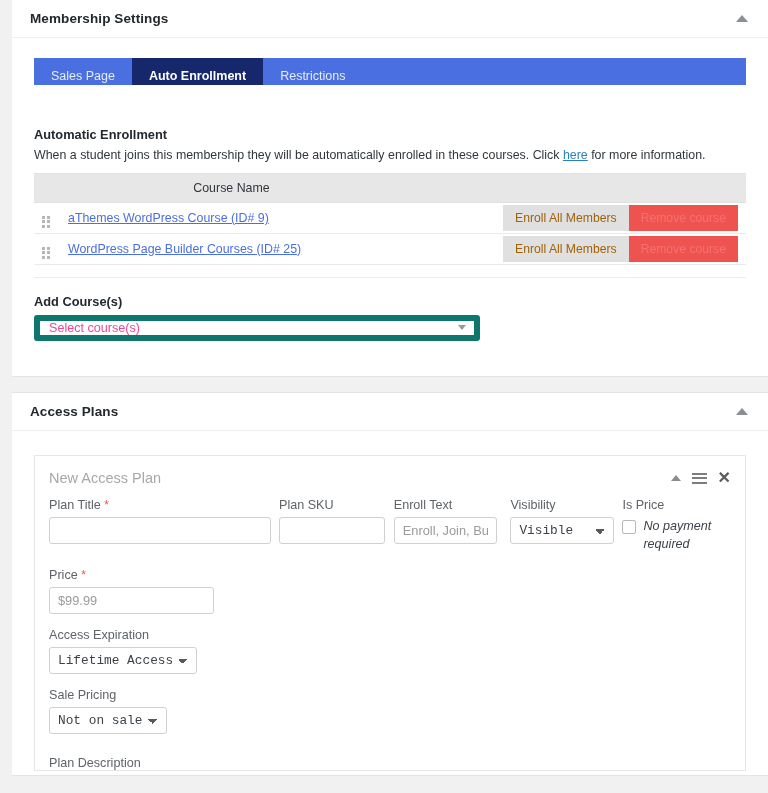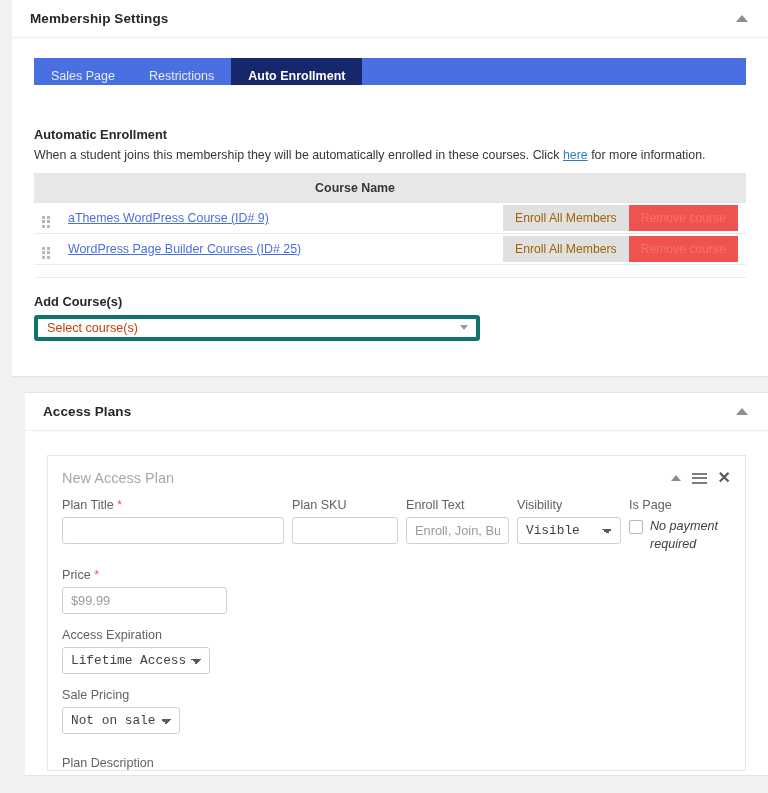--- a/index.html
+++ b/index.html
@@ -79,22 +79,22 @@
     margin: 0 0 4px 0;
   }
   .ae-desc {
     font-size: 12.4px; color: #32373c; margin: 0 0 8px 0; line-height: 1.5;
   }
   .ae-desc a { color: #2a7fc2; text-decoration: underline; }
 
   table.courses { width: 100%; border-collapse: collapse; table-layout: fixed; }
   table.courses thead th {
     background: #e7e7e7;
-    font-size: 12.4px; font-weight: 700; color: #32373c;
-    text-align: right;
+    font-size: 12.4px; font-weight: 400; color: #32373c;
+    text-align: center;
     padding: 7px 8px;
     border: 1px solid #e1e1e1;
     border-left: none; border-right: none;
   }
   table.courses thead th.th-handle { width: 26px; padding-left: 10px; }
   table.courses tbody td {
     border-bottom: 1px solid #eaeaea;
     border-top: 1px solid #eaeaea;
     padding: 0 8px;
     height: 31px;
@@ -139,25 +139,25 @@
   }
 
   .divider-line { border-top: 1px solid #ececec; margin: 12px 0 0 0; }
 
   .add-courses-label {
     font-size: 12.8px; font-weight: 700; color: #23282d;
     margin: 16px 0 6px 0;
   }
   .select2 {
     width: 446px; height: 26px;
-    border: 4px solid #0f766e; border-radius: 3px;
+    border: 6px solid #0f766e; border-radius: 3px;
     background: #fff;
     display: flex; align-items: center; justify-content: space-between;
     padding: 0 8px 0 9px;
-    font-size: 12.6px; color: #c2410c;
+    font-size: 12.6px; color: #ec4899;
     cursor: pointer;
   }
   .caret-down {
     width: 0; height: 0;
     border-left: 4px solid transparent;
     border-right: 4px solid transparent;
     border-top: 5px solid #9a9a9a;
   }
 
   
@@ -237,22 +237,22 @@
 
     <div class="panel-head">
       <span class="panel-title">Membership Settings</span>
       <span class="toggle-caret"></span>
     </div>
 
     <div class="panel-body">
 
       <div class="tabs">
         <div class="tab">Sales Page</div>
+        <div class="tab active">Auto Enrollment</div>
         <div class="tab">Restrictions</div>
-        <div class="tab active">Auto Enrollment</div>
       </div>
 
       <div class="ae-wrap">
         <div class="ae-title">Automatic Enrollment</div>
         <p class="ae-desc"><span>When a student joins this membership they will be automatically enrolled in these courses. Click </span><a href="#">here</a><span> for more information.</span></p>
 
         <table class="courses">
           <thead>
             <tr>
               <th class="th-handle"></th>
@@ -304,21 +304,21 @@
 
         <div class="add-courses-label">Add Course(s)</div>
         <div class="select2">
           <span>Select course(s)</span>
           <span class="caret-down"></span>
         </div>
       </div>
     </div>
   </div>
 
-  <div class="panel" style="top:392px; bottom:17px;margin-left:13px;">
+  <div class="panel" style="top:392px; bottom:17px;">
 
     <div class="panel-head">
       <span class="panel-title">Access Plans</span>
       <span class="toggle-caret"></span>
     </div>
 
     <div class="plans-body">
       <div class="plan-card">
 
         <div class="plan-card-head">
@@ -349,21 +349,21 @@
               <label class="field-label">Enroll Text</label>
               <input class="inp" style="width: 103px;" type="text" placeholder="Enroll, Join, Buy">
             </div>
             <div class="field" style="width:112px;">
               <label class="field-label">Visibility</label>
               <select class="sel" style="width:104px;">
                 <option>Visible</option>
               </select>
             </div>
             <div class="field">
-              <label class="field-label">Is Page</label>
+              <label class="field-label">Is Price</label>
               <div class="cb-row">
                 <span class="cb"></span>
                 <span class="cb-text">No payment required</span>
               </div>
             </div>
           </div>
 
           <div class="field-row">
             <div class="field" style="width:180px;">
               <label class="field-label"><span>Price</span> <span class="req">*</span></label>

